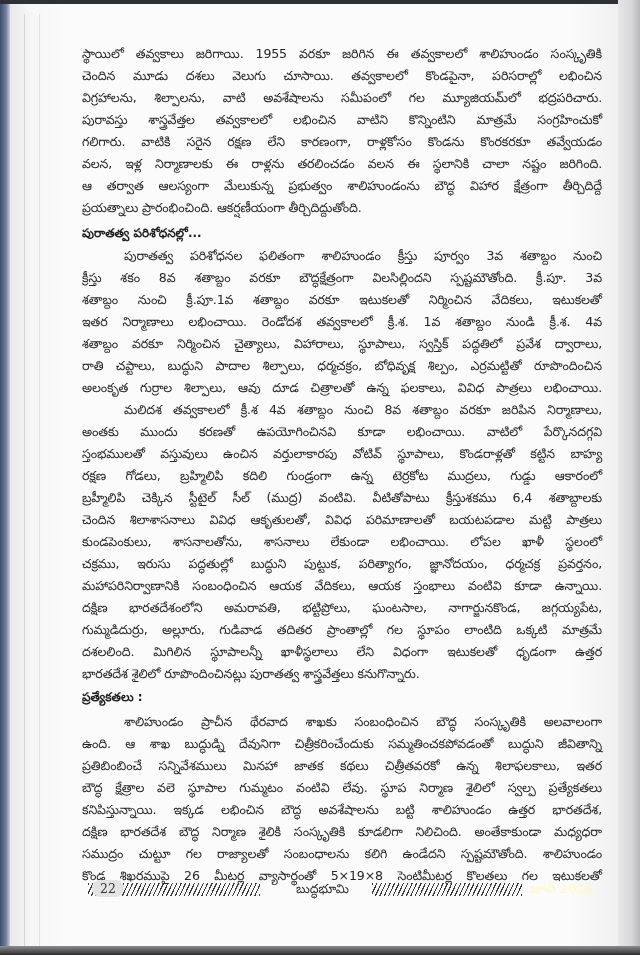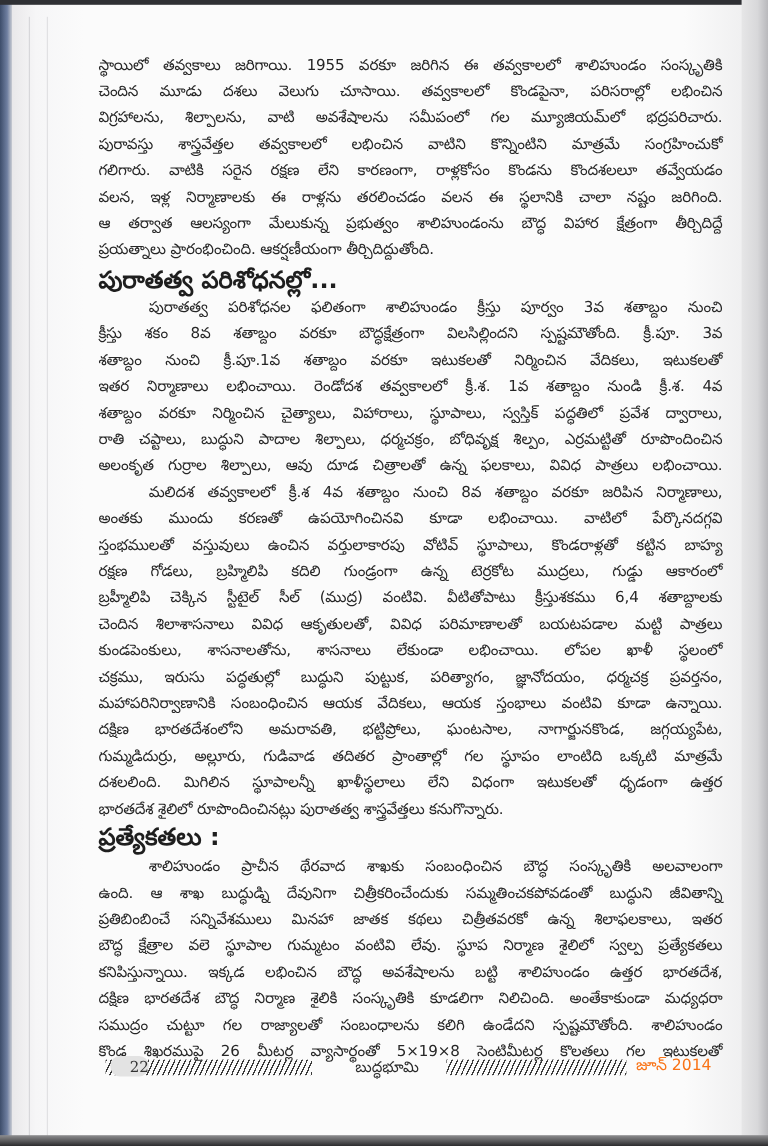--- a/index.html
+++ b/index.html
@@ -64,21 +64,21 @@
     letter-spacing: -0.15px;
   }
   .line.just {
     text-align: justify;
     text-align-last: justify;
   }
   .line.indent { padding-left: 42px; width: 478px; }
   .heading {
     position: absolute;
     left: 0;
-    font-size: 20px;
+    font-size: 12px;
     font-weight: bold;
     line-height: 22px;
     white-space: nowrap;
     color: #1e1e1e;
   }
   .footer {
     position: absolute;
     left: 88px; top: 879px;
     width: 510px; height: 20px;
     font-family: "DejaVu Sans", sans-serif;
@@ -90,36 +90,36 @@
   }
   .page-num {
     position: absolute;
     left: 4px; top: 1px;
     width: 32px; height: 17px;
     background: #e3e3e3;
     border-radius: 8px;
     font-family: "DejaVu Serif", serif;
     font-size: 12.5px;
     line-height: 17px;
-    text-align: right;
+    text-align: center;
     color: #333;
   }
   .mag-name {
     position: absolute;
     left: 208px; top: 0px;
     font-size: 12.5px;
     line-height: 20px;
     color: #2a2a2a;
   }
   .issue-date {
     position: absolute;
     left: 442px; top: 0px;
     font-size: 13px;
     line-height: 20px;
-    color: #f97316;
+    color: #fef9c3;
     white-space: nowrap;
   }
 </style>
 </head>
 <body>
 
 <div class="scan">
   <div class="spine"></div>
   <div class="page">
     <div class="page-inner-edge"></div>
@@ -127,21 +127,21 @@
   <div class="page-edge"></div>
   <div class="bottom-shadow"></div>
 
   <div class="content">
 
     <div>
       <div class="line just" style="top:44px">స్థాయిలో తవ్వకాలు జరిగాయి. 1955 వరకూ జరిగిన ఈ తవ్వకాలలో శాలిహుండం సంస్కృతికి</div>
       <div class="line just" style="top:66px">చెందిన మూడు దశలు వెలుగు చూసాయి. తవ్వకాలలో కొండపైనా, పరిసరాల్లో లభించిన</div>
       <div class="line just" style="top:88px">విగ్రహాలను, శిల్పాలను, వాటి అవశేషాలను సమీపంలో గల మ్యూజియమ్‌లో భద్రపరిచారు.</div>
       <div class="line just" style="top:110px">పురావస్తు శాస్త్రవేత్తల తవ్వకాలలో లభించిన వాటిని కొన్నింటిని మాత్రమే సంగ్రహించుకో</div>
-      <div class="line just" style="top:132px">గలిగారు. వాటికి సరైన రక్షణ లేని కారణంగా, రాళ్లకోసం కొండను కొందశలలూ తవ్వేయడం</div>
+      <div class="line just" style="top:132px">గలిగారు. వాటికి సరైన రక్షణ లేని కారణంగా, రాళ్లకోసం కొండను కొంరకరకూ తవ్వేయడం</div>
       <div class="line just" style="top:154px">వలన, ఇళ్ల నిర్మాణాలకు ఈ రాళ్లను తరలించడం వలన ఈ స్థలానికి చాలా నష్టం జరిగింది.</div>
       <div class="line just" style="top:176px">ఆ తర్వాత ఆలస్యంగా మేలుకున్న ప్రభుత్వం శాలిహుండంను బౌద్ధ విహార క్షేత్రంగా తీర్చిదిద్దే</div>
       <div class="line" style="top:198px">ప్రయత్నాలు ప్రారంభించింది. ఆకర్షణీయంగా తీర్చిదిద్దుతోంది.</div>
     </div>
 
     <div class="heading" style="top:222px">పురాతత్వ పరిశోధనల్లో...</div>
 
     <div>
       <div class="line just indent" style="top:246px">పురాతత్వ పరిశోధనల ఫలితంగా శాలిహుండం క్రీస్తు పూర్వం 3వ శతాబ్దం నుంచి</div>
       <div class="line just" style="top:268px">క్రీస్తు శకం 8వ శతాబ్దం వరకూ బౌద్ధక్షేత్రంగా విలసిల్లిందని స్పష్టమౌతోంది. క్రీ.పూ. 3వ</div>

